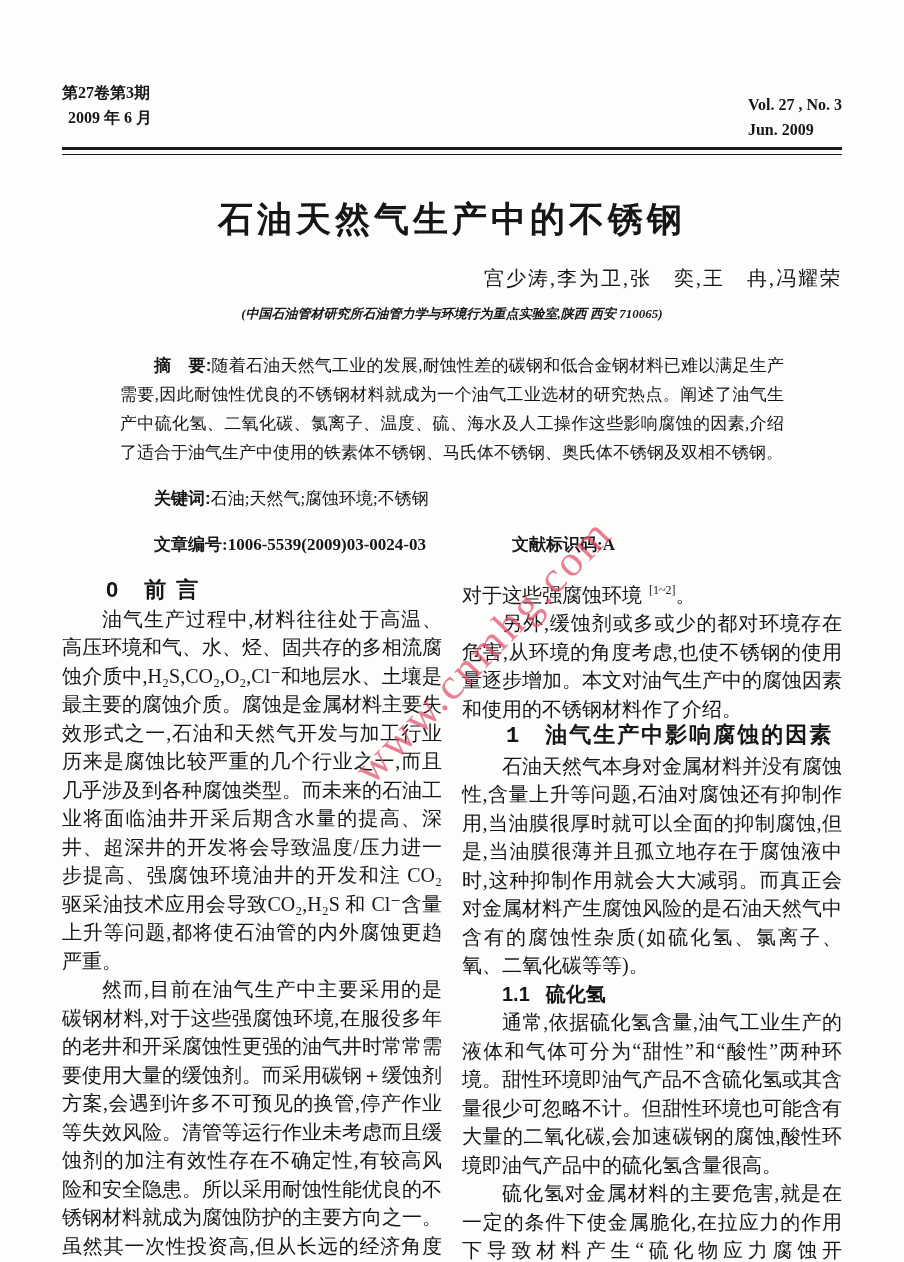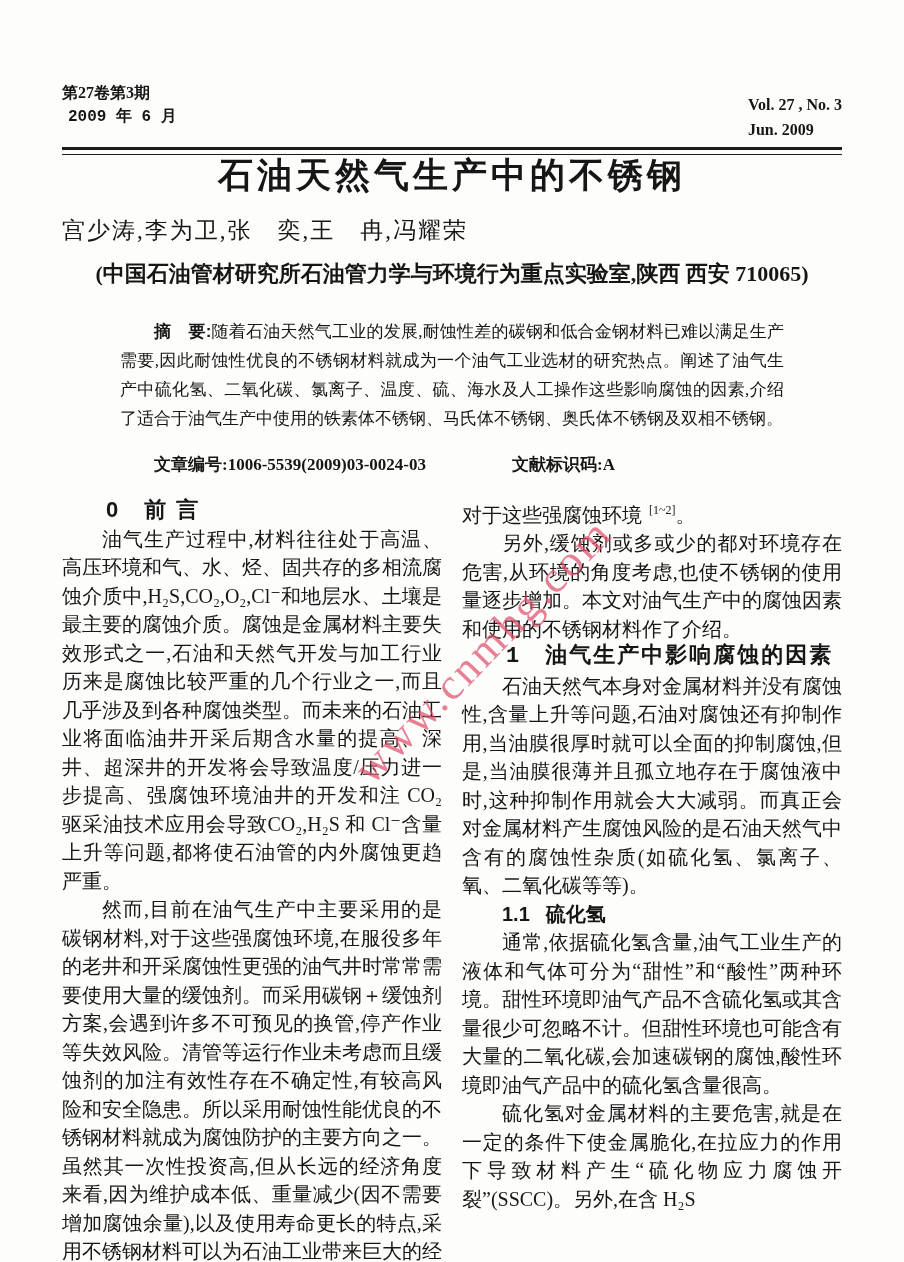--- a/index.html
+++ b/index.html
@@ -10,31 +10,31 @@
     background:#fdfdfc;
     box-sizing:border-box;
     padding:80px 62px 0 62px;
     font-family:"Liberation Serif","DejaVu Serif",serif;
     color:#161616;
     overflow:hidden;
   }
   
   .hdr{display:flex;justify-content:space-between;align-items:flex-start;}
   .hdr-left,.hdr-right{font-size:16px;font-weight:700;line-height:25px;white-space:nowrap;}
-  .hdr-left .l2{padding-left:6px;font-family:Liberation Mono, monospace;}
+  .hdr-left .l2{padding-left:6px;}
   .hdr-right{text-align:left;margin-top:12px;}
   .hdr-center{text-align:center;flex:1;}
   .jtitle-cn{font-size:22px;font-weight:700;letter-spacing:16px;text-indent:16px;line-height:24px;}
   .jtitle-en{font-size:20px;font-weight:700;letter-spacing:1px;line-height:26px;font-family:"Liberation Sans","DejaVu Sans",sans-serif;}
   .rule2{margin-top:5px;height:4px;border-top:3px solid #1c1c1c;border-bottom:1px solid #1c1c1c;}
   
-  .atitle{text-align:center;font-family:"Liberation Sans","DejaVu Sans",sans-serif;
+  .atitle{margin-top:44px;text-align:center;font-family:"Liberation Sans","DejaVu Sans",sans-serif;
           font-weight:900;font-size:35px;letter-spacing:4px;line-height:40px;}
-  .authors{margin-top:20px;text-align:left;font-size:23px;letter-spacing:2px;}
-  .affil{margin-top:13px;text-align:center;font-size:22px;font-weight:700;}
+  .authors{margin-top:26px;text-align:right;font-size:20px;letter-spacing:2px;}
+  .affil{margin-top:13px;text-align:center;font-size:13px;font-weight:700;font-style:italic;}
   
   .absblock{margin:28px 58px 0 58px;font-size:17px;line-height:29px;text-align:justify;}
   .absblock .lbl{font-weight:700;font-family:"Liberation Sans","DejaVu Sans",sans-serif;}
   .abs-p{text-indent:2em;}
   .kw-p{text-indent:2em;margin-top:1px;}
   .meta-p{text-indent:2em;margin-top:9px;font-weight:700;}
   .meta-gap{display:inline-block;width:86px;}
   
   .cols{display:flex;gap:20px;margin-top:14px;}
   .col{width:380px;font-size:20px;line-height:28.5px;text-align:justify;}
@@ -76,20 +76,21 @@
     </div>
   </div>
   <div class="rule2"></div>
 
   <div class="atitle">石油天然气生产中的不锈钢</div>
   <div class="authors">宫少涛,李为卫,张　奕,王　冉,冯耀荣</div>
   <div class="affil">(中国石油管材研究所石油管力学与环境行为重点实验室,陕西 西安 710065)</div>
 
   <div class="absblock">
     <p class="abs-p"><span class="lbl">摘　要:</span><span>随着石油天然气工业的发展,耐蚀性差的碳钢和低合金钢材料已难以满足生产需要,因此耐蚀性优良的不锈钢材料就成为一个油气工业选材的研究热点。阐述了油气生产中硫化氢、二氧化碳、氯离子、温度、硫、海水及人工操作这些影响腐蚀的因素,介绍了适合于油气生产中使用的铁素体不锈钢、马氏体不锈钢、奥氏体不锈钢及双相不锈钢。</span></p>
+    <p class="kw-p"><span class="lbl">关键词:</span><span>石油;天然气;腐蚀环境;不锈钢</span></p>
     <p class="meta-p"><span>文章编号:</span><span>1006-5539(2009)03-0024-03</span><span class="meta-gap"></span><span>文献标识码:</span><span>A</span></p>
   </div>
 
   <div class="cols">
 
     <div class="col">
       <p class="h-sec"><span class="num">0</span><span>前 言</span></p>
       <p>油气生产过程中,材料往往处于高温、高压环境和气、水、烃、固共存的多相流腐蚀介质中,H₂S,CO₂,O₂,Cl⁻和地层水、土壤是最主要的腐蚀介质。腐蚀是金属材料主要失效形式之一,石油和天然气开发与加工行业历来是腐蚀比较严重的几个行业之一,而且几乎涉及到各种腐蚀类型。而未来的石油工业将面临油井开采后期含水量的提高、深井、超深井的开发将会导致温度/压力进一步提高、强腐蚀环境油井的开发和注 CO₂ 驱采油技术应用会导致CO₂,H₂S 和 Cl⁻含量上升等问题,都将使石油管的内外腐蚀更趋严重。</p>
       <p>然而,目前在油气生产中主要采用的是碳钢材料,对于这些强腐蚀环境,在服役多年的老井和开采腐蚀性更强的油气井时常常需要使用大量的缓蚀剂。而采用碳钢＋缓蚀剂方案,会遇到许多不可预见的换管,停产作业等失效风险。清管等运行作业未考虑而且缓蚀剂的加注有效性存在不确定性,有较高风险和安全隐患。所以采用耐蚀性能优良的不锈钢材料就成为腐蚀防护的主要方向之一。虽然其一次性投资高,但从长远的经济角度来看,因为维护成本低、重量减少(因不需要增加腐蚀余量),以及使用寿命更长的特点,采用不锈钢材料可以为石油工业带来巨大的经济效益。因此,油气工业中不锈</p>
     </div>

